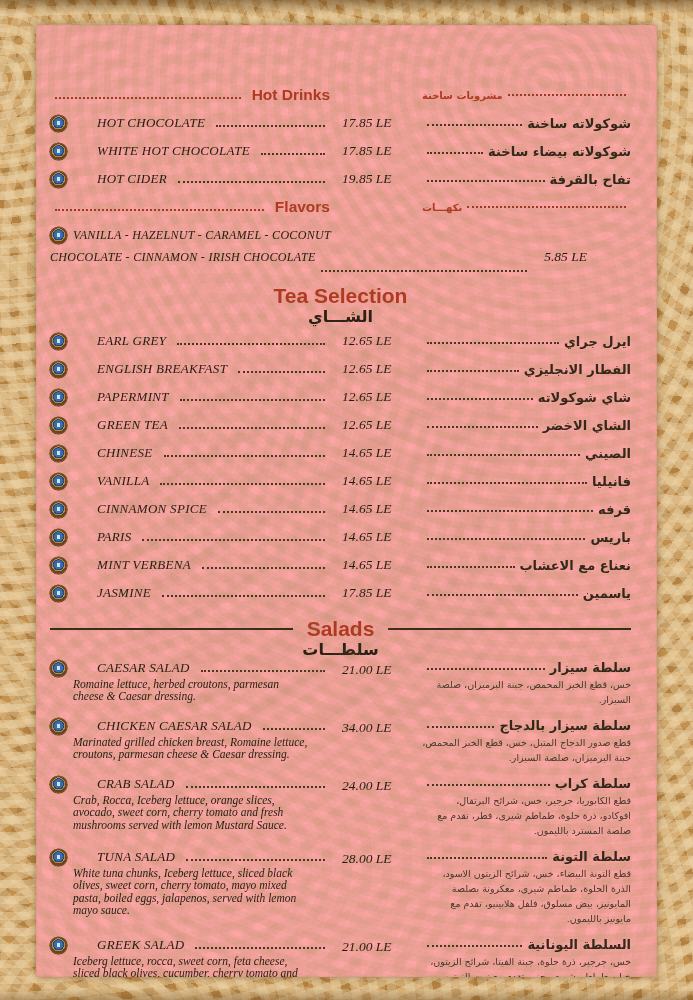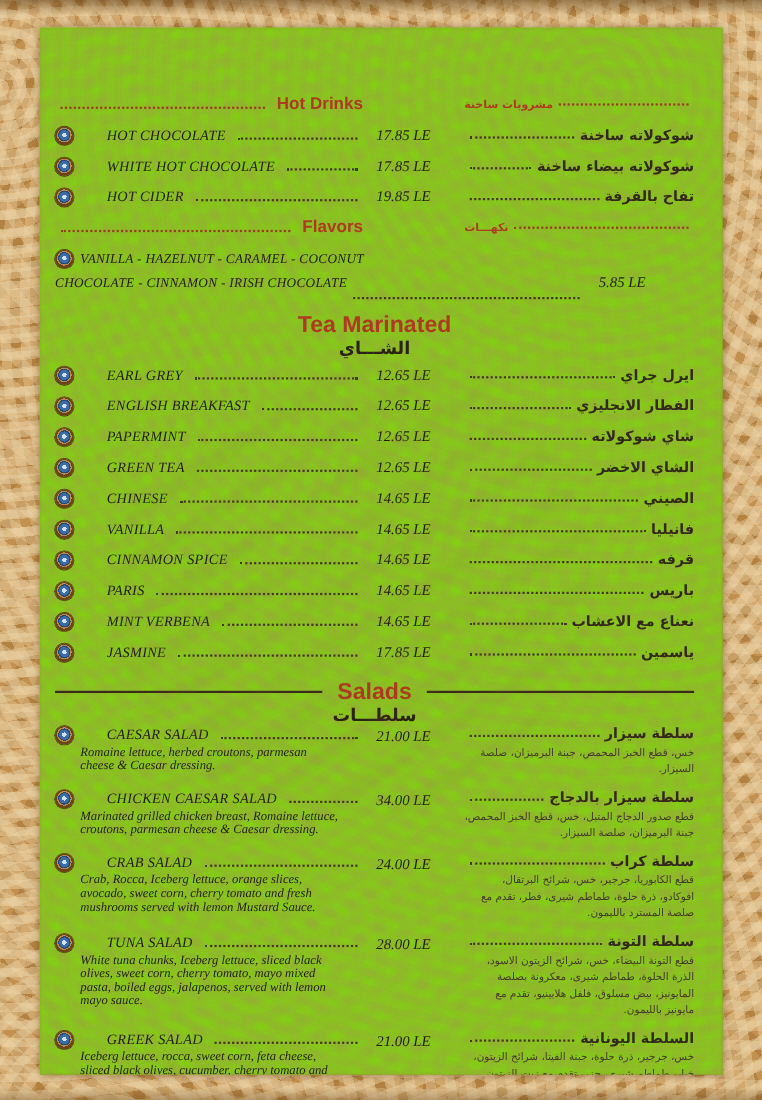--- a/index.html
+++ b/index.html
@@ -11,21 +11,21 @@
       linear-gradient(180deg, rgba(92,60,22,.55), rgba(92,60,22,0) 14px),
       linear-gradient(0deg, rgba(92,60,22,.35), rgba(92,60,22,0) 12px),
       repeating-radial-gradient(circle at 0% 8%,  rgba(238,214,170,.45) 0 8px,  transparent 8px 16px),
       repeating-radial-gradient(circle at 55% -5%, rgba(238,214,170,.35) 0 10px, transparent 10px 20px),
       repeating-radial-gradient(circle at 100% 28%, rgba(238,214,170,.35) 0 9px, transparent 9px 18px),
       repeating-radial-gradient(circle at 15% 104%, rgba(238,214,170,.40) 0 9px, transparent 9px 18px),
       repeating-radial-gradient(circle at 92% 100%, rgba(160,112,50,.45) 0 11px, transparent 11px 22px);
   }
   .sheet{
     position:absolute;left:36px;right:36px;top:25px;bottom:23px;
-    background:#84cc16;overflow:hidden;
+    background:#fca5a5;overflow:hidden;
     box-shadow:0 0 7px rgba(80,50,15,.5), inset 0 0 2px rgba(120,90,40,.35);
     padding:56px 26px 0 14px;box-sizing:border-box;
   }
   .sheet::before{
     content:"";position:absolute;inset:0;pointer-events:none;
     background:
       repeating-radial-gradient(circle at 82% 6%,  rgba(167,138,87,.12) 0 7px,  transparent 7px 14px),
       repeating-radial-gradient(circle at 6% 36%,  rgba(167,138,87,.08) 0 8px,  transparent 8px 16px),
       repeating-radial-gradient(circle at 92% 52%, rgba(167,138,87,.08) 0 9px,  transparent 9px 18px),
       repeating-radial-gradient(circle at 30% 88%, rgba(167,138,87,.09) 0 10px, transparent 10px 20px),
@@ -156,21 +156,21 @@
     </div>
     <div class="frow2">
       <span class="fl">CHOCOLATE - CINNAMON - IRISH CHOCOLATE</span>
       <span class="dots"></span>
       <span class="pc">5.85 LE</span>
     </div>
   </section>
 
   <section>
     <div class="center-head">
-      <div class="ch-en">Tea Marinated</div>
+      <div class="ch-en">Tea Selection</div>
       <div class="ch-ar">الشـــاي</div>
     </div>
     <div class="tea-gap"></div>
 
     <div class="mrow">
       <div class="lc">
         <span class="bullet"></span>
         <span class="iname">EARL GREY</span>
         <span class="dots"></span>
       </div>

